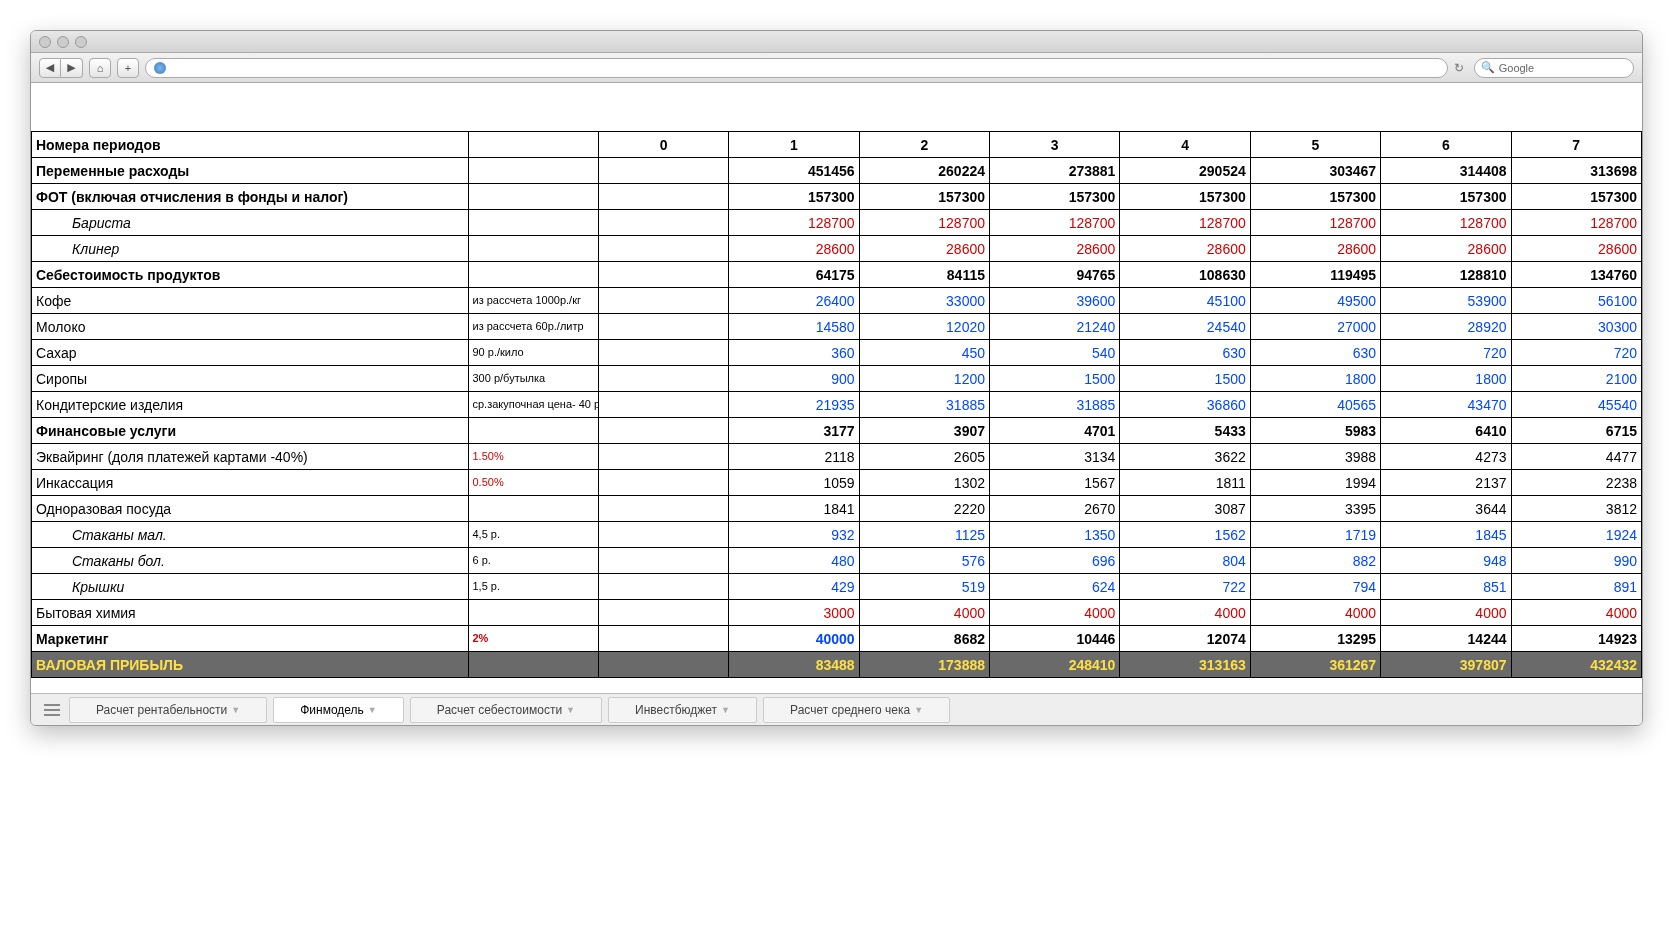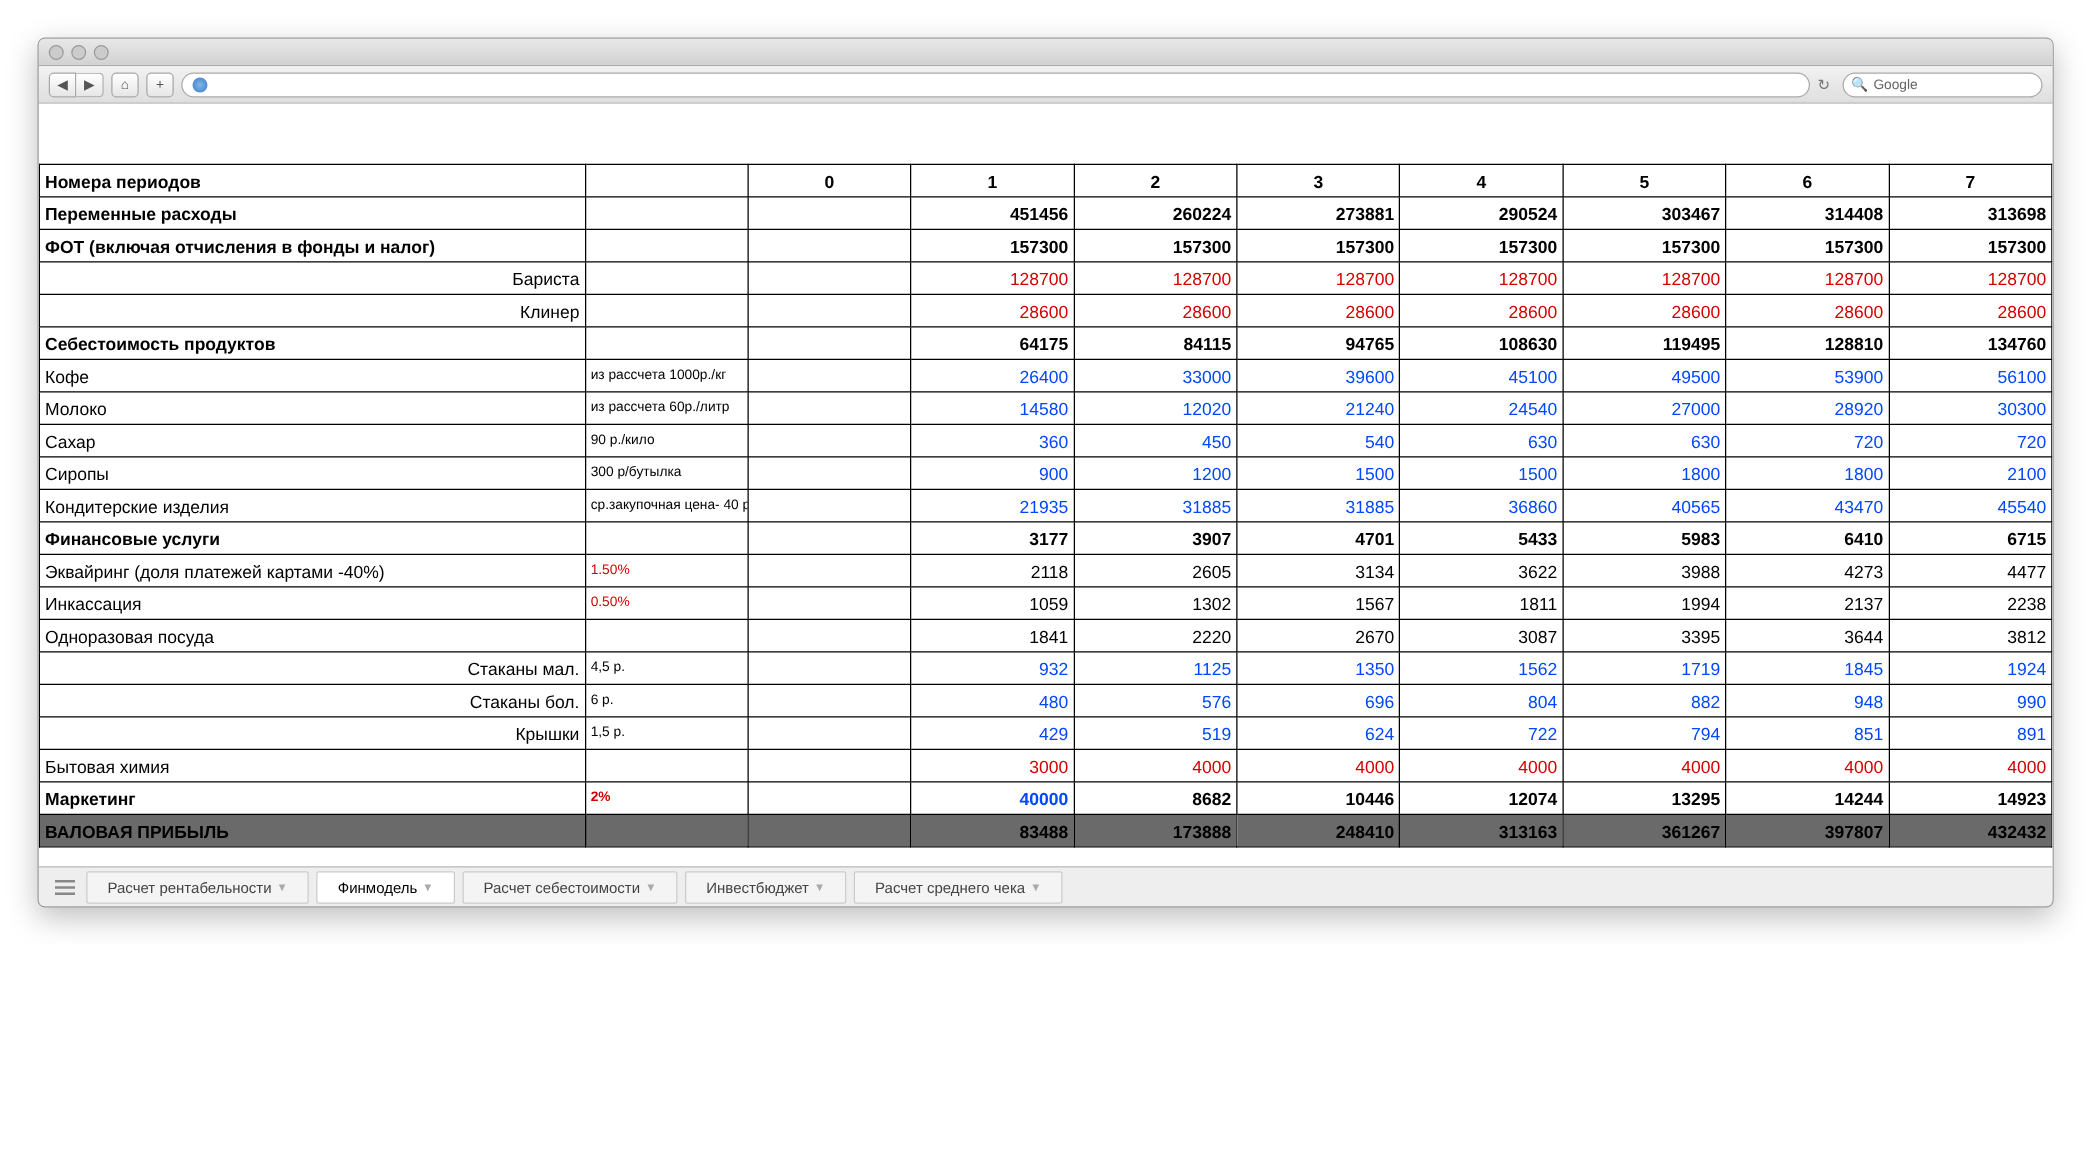--- a/index.html
+++ b/index.html
@@ -17,30 +17,30 @@
 .reload{font-size:12px;color:#777;margin-right:4px;}
 .search{width:160px;height:20px;border:1px solid #aaa;border-radius:10px;background:#fff;display:flex;align-items:center;padding:0 6px;gap:4px;font-size:11px;color:#666;}
 .mag{font-size:11px;}
 .scrollwrap{overflow:auto;height:610px;background:#fff;}
 table{border-collapse:collapse;width:100%;table-layout:fixed;margin-top:48px;}
 td,th{border:1px solid #000;padding:2px 4px;font-size:14px;height:26px;vertical-align:middle;white-space:nowrap;overflow:hidden;}
 .c-label{width:385px;text-align:left;}
 .c-note{width:115px;text-align:left;font-size:11px;line-height:1.1;}
 .c-num{width:115px;text-align:right;}
 .bold td{font-weight:700;}
-.hdr td{background:#6a6a6a;color:#000000;font-weight:700;}
+.hdr td{background:#6a6a6a;color:#fde047;font-weight:700;}
 .note{font-size:11px;}
 .rnum{text-align:left;}
-.indent{padding-left:64px;text-align:right;}
+.indent{padding-left:40px;text-align:left;font-style:italic;}
 .blue{color:#0047ff;}
 .red{color:#d00000;}
 .tabs{height:32px;background:#eee;border-top:1px solid #bbb;display:flex;align-items:center;padding:0 10px;gap:6px;}
 .menuicon{width:22px;display:flex;flex-direction:column;gap:3px;padding:3px;}
 .menuicon span{height:2px;background:#888;}
-.tab{padding:5px 16px;border:1px solid #ccc;background:#f4f4f4;font-size:12px;color:#444;display:flex;align-items:center;gap:4px;border-radius:2px;}
+.tab{padding:5px 26px;border:1px solid #ccc;background:#f4f4f4;font-size:12px;color:#444;display:flex;align-items:center;gap:4px;border-radius:2px;}
 .tab.active{background:#fff;color:#000;}
 .tabdrop{font-size:9px;color:#aaa;}
 </style>
 </head>
 <body>
 
 <div class="window">
   <div class="titlebar">
     <div class="tbtn"></div>
     <div class="tbtn"></div>

